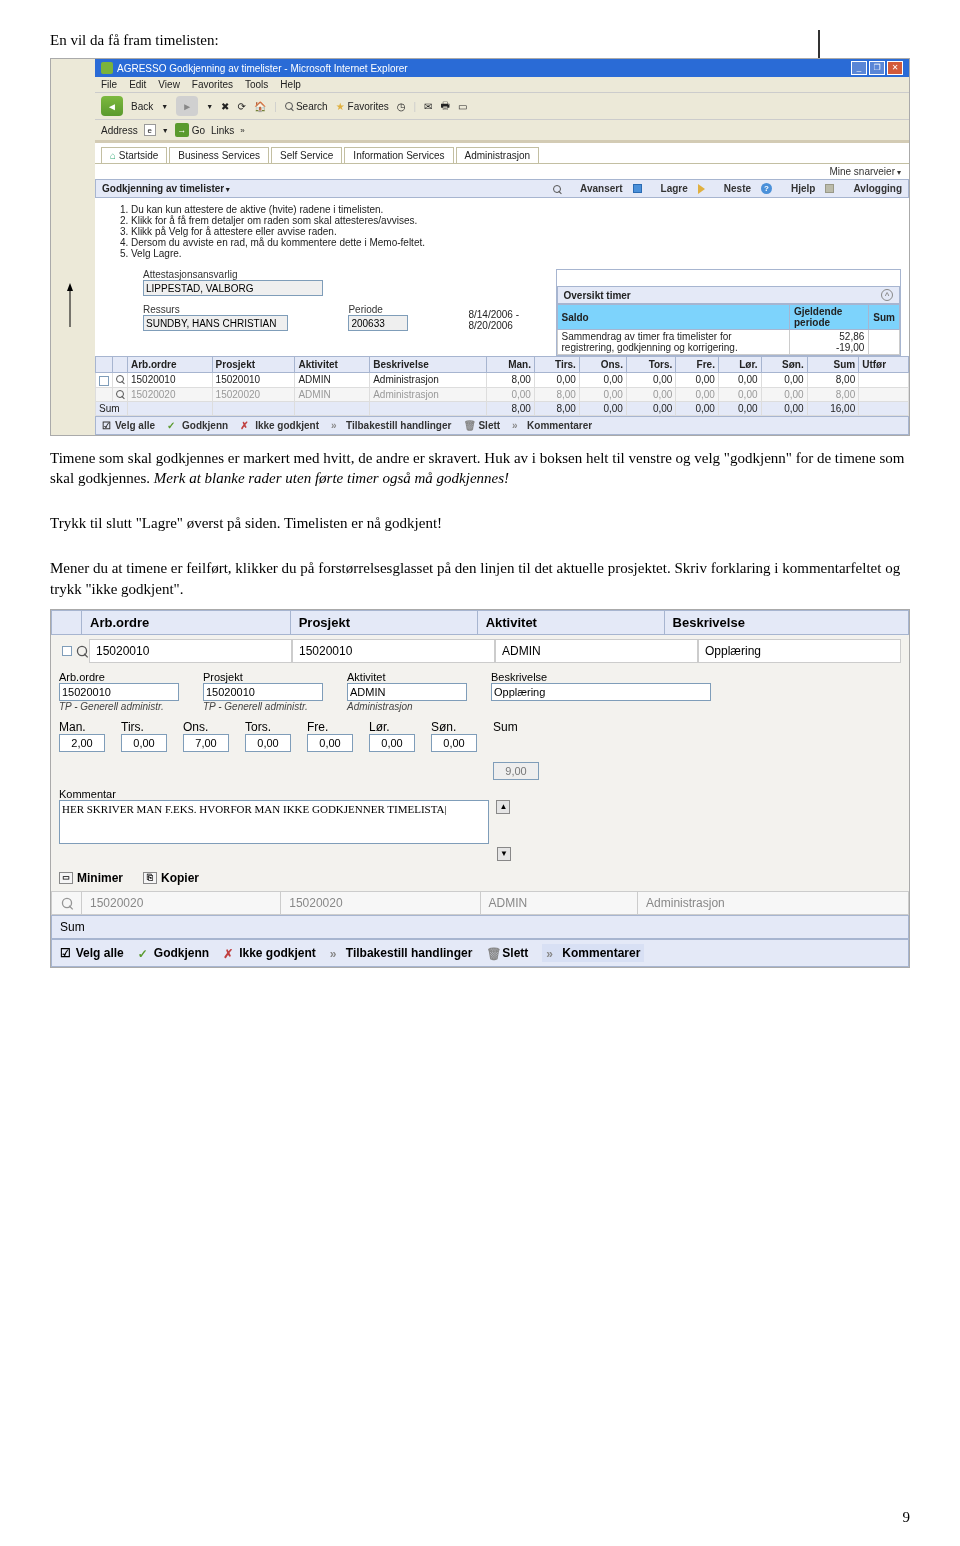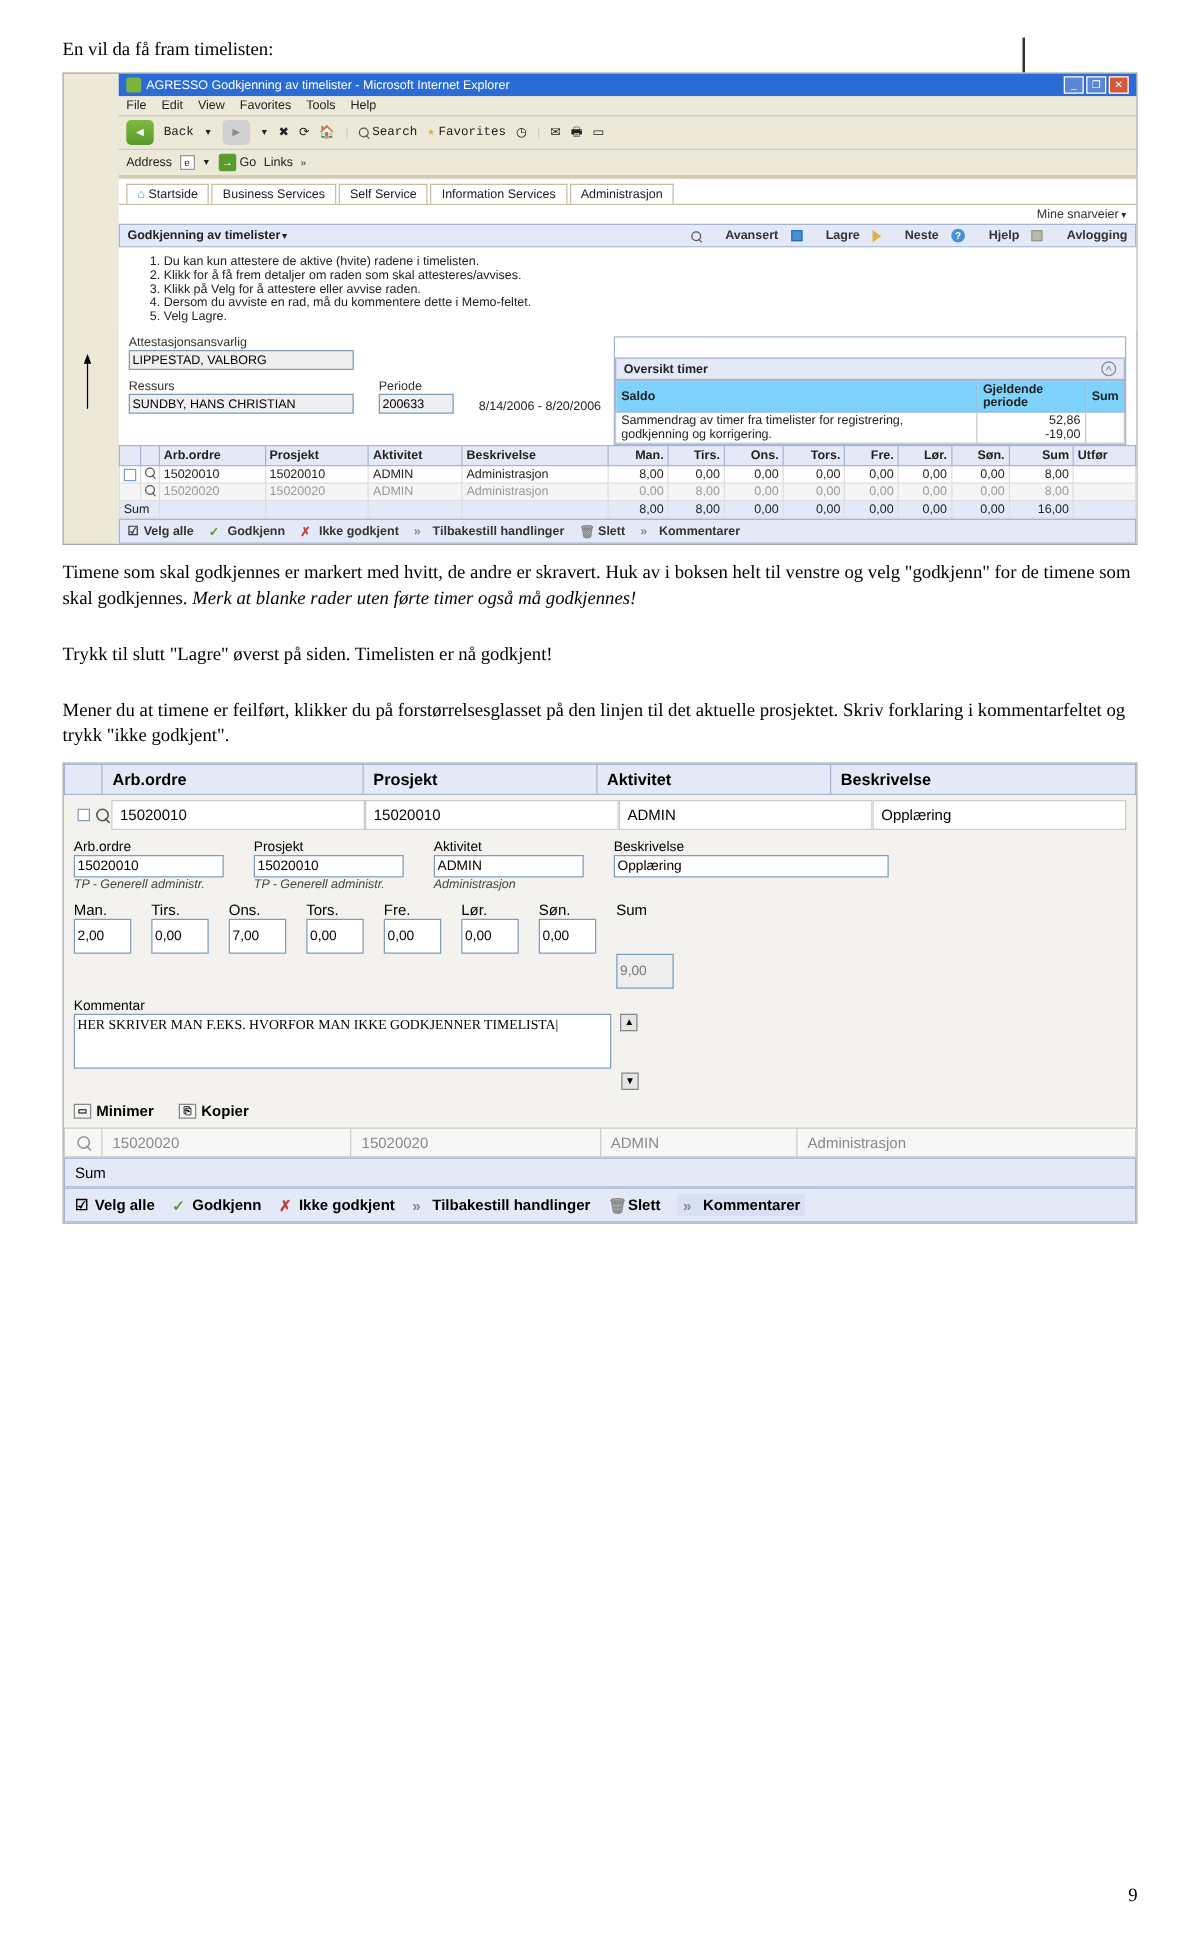--- a/index.html
+++ b/index.html
@@ -9,21 +9,21 @@
   .arrow-svg { position: absolute; }
   .ss { border: 1px solid #aaa; margin: 4px 0 12px 0; font-family: Tahoma, Arial, sans-serif; font-size: 10px; color: #222; background: #ece9d8; }
   .titlebar { background: linear-gradient(#2a6bd6,#2a6bd6); color: #fff; padding: 2px 6px; display: flex; align-items: center; justify-content: space-between; }
   .titlebar-left { display: flex; align-items: center; gap: 4px; }
   .titlebar .ticon { width: 12px; height: 12px; background: #7bb33b; border-radius: 2px; display: inline-block; }
   .winbtns { display: flex; gap: 2px; }
   .winbtn { width: 16px; height: 14px; background: #5a86d6; border: 1px solid #fff; font-size: 8px; text-align: center; line-height: 12px; color: #fff; }
   .winbtn.close { background: #d25a3a; }
   .menubar { background: #ece9d8; padding: 2px 6px; display: flex; gap: 12px; font-size: 10px; }
   .toolbar1 { background: #ece9d8; padding: 3px 6px; display: flex; align-items: center; gap: 8px; border-top: 1px solid #ccc; }
-  .tlbtn { display: inline-flex; align-items: center; gap: 3px; font-family: Liberation Mono, monospace; }
+  .tlbtn { display: inline-flex; align-items: center; gap: 3px; }
   .navbtn { width: 22px; height: 20px; border-radius: 4px; display: inline-flex; align-items: center; justify-content: center; }
   .navbtn.back { background: linear-gradient(#7db93e,#5a9a2e); color: #fff; }
   .navbtn.fwd { background: #d0d0d0; color: #888; }
   .addr { background: #ece9d8; padding: 3px 6px; display: flex; align-items: center; gap: 6px; border-top: 1px solid #ccc; }
   .addr input { flex: 1; font-size: 10px; height: 18px; padding: 0 4px; }
   .gobtn { display: inline-flex; align-items: center; gap: 3px; }
   .gobtn .garr { width: 14px; height: 14px; background: #5a9a2e; border-radius: 2px; color: #fff; display: inline-flex; align-items: center; justify-content: center; font-size: 9px; }
   .content { background: #fff; border-top: 3px solid #d3cbb4; }
   .tabs { display: flex; gap: 2px; padding: 4px 6px 0 6px; border-bottom: 1px solid #c3bfa2; }
   .tab { background: #fff; border: 1px solid #c3bfa2; border-bottom: none; padding: 2px 8px; font-size: 10px; }
@@ -36,21 +36,21 @@
   .ico { width: 11px; height: 11px; display: inline-block; }
   .ico.mag { border: 1px solid #555; border-radius: 50%; width: 8px; height: 8px; position: relative; }
   .ico.mag::after { content:""; position:absolute; width:4px; height:1px; background:#555; transform:rotate(45deg); bottom:-1px; right:-2px; }
   .ico.disk { background:#4a90d9; border:1px solid #2a6bb3; height:9px; width:9px; }
   .ico.arrow-r { width:0; height:0; border-top:5px solid transparent; border-bottom:5px solid transparent; border-left:7px solid #e0b040; }
   .ico.help { background:#4a90d9; color:#fff; border-radius:50%; width:11px; height:11px; display:inline-flex; align-items:center; justify-content:center; font-size:8px; font-weight:bold; }
   .ico.key { background:#bba; border:1px solid #998; width:9px; height:9px; }
   .instr { background: #fff; padding: 6px 10px 6px 22px; font-size: 10px; }
   .instr ol { margin: 0; padding-left: 14px; }
   .formrow { display: flex; padding: 4px 8px; gap: 20px; font-size: 10px; }
-  .field { display: flex; flex-direction: column; }
+  .field { display: flex; flex-direction: column; margin-left: 40px; }
   .field label { font-size: 10px; color: #333; }
   .field input { font-size: 10px; height: 16px; padding: 0 2px; border: 1px solid #7f9db9; background: #fff; }
   .field input[readonly] { background: #efefef; }
   .obar { background: #e4e9f7; border: 1px solid #a7b5d0; margin-top:16px; padding: 2px 6px; font-weight: bold; display:flex; justify-content:space-between; align-items:center; }
   .circle { width:12px; height:12px; border:1px solid #888; border-radius:50%; display:inline-flex; align-items:center; justify-content:center; font-size:8px; color:#888;}
   table.tl { width: 100%; border-collapse: collapse; font-size: 10px; }
   table.tl th { background: #e4e9f7; border: 1px solid #a7b5d0; padding: 2px 3px; font-weight: bold; text-align: left; }
   table.tl th.r { text-align: right; }
   table.tl td { border: 1px solid #ddd; padding: 1px 3px; background:#fff; }
   table.tl td.r { text-align: right; }
@@ -70,21 +70,21 @@
   .detailbox .drow { display:flex; padding:4px 8px; gap:0; }
   .detailbox .dcell { flex:1; border:1px solid #ccc; padding:4px 6px; background:#fff; }
   .detailbox .flds { padding:4px 8px; }
   .detailbox .lbls { display:flex; gap:24px; font-size:11px; }
   .detailbox .ins { display:flex; gap:24px; }
   .detailbox .ins input { width:120px; font-size:11px; height:18px; border:1px solid #7f9db9; }
   .detailbox .ins input.wide { width:220px; }
   .detailbox .sub { font-style:italic; font-size:10px; color:#444; display:flex; gap: 24px; }
   .daysrow { display:flex; gap:16px; padding:4px 8px; }
   .daysrow div { display:flex; flex-direction:column; align-items:flex-start; }
-  .daysrow input { width:46px; text-align:left; font-size:11px; height:28px; border:1px solid #7f9db9; }
+  .daysrow input { width:46px; text-align:center; font-size:11px; height:18px; border:1px solid #7f9db9; }
   .daysrow input[readonly]{ background:#eee; color:#777;margin-top:28px; }
   .komm { padding:4px 8px; }
   .komm textarea { width:430px; height:44px; font-size:11px; font-family:Tahoma; resize:none; border:1px solid #7f9db9; }
   .scroll-up { display:inline-block; width:14px; height:14px; border:1px solid #888; background:#e5e5e5; text-align:center; line-height:12px; font-size:8px; vertical-align:top; margin-left:4px;}
   .minmax { padding:6px 8px; display:flex; gap:20px; }
   .mm { display:inline-flex; align-items:center; gap:4px; font-weight:bold; }
   .mm .mi { width:14px; height:12px; border:1px solid #888; background:#f5f5f5; font-size:8px; display:inline-flex; align-items:center; justify-content:center; }
   table.g2 { width:100%; border-collapse:collapse; font-size:12px; }
   table.g2 td { border:1px solid #ccc; padding:4px 8px; background:#f7f7f7; color:#888; }
   .sumrow { padding:4px 8px; background:#e4e9f7; border:1px solid #a7b5d0; }

